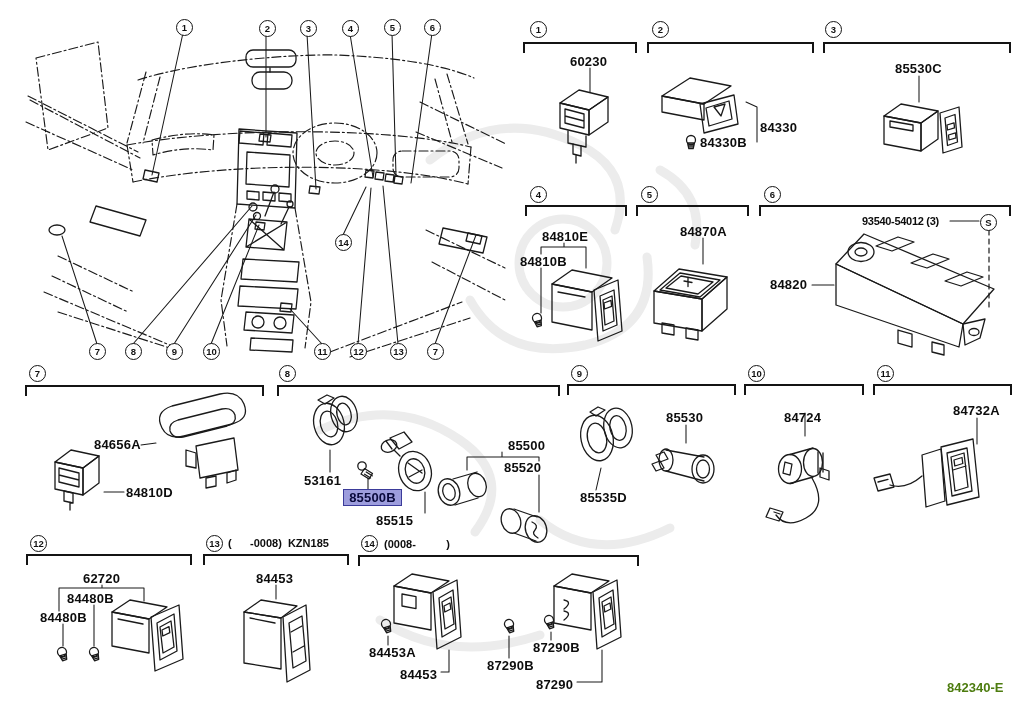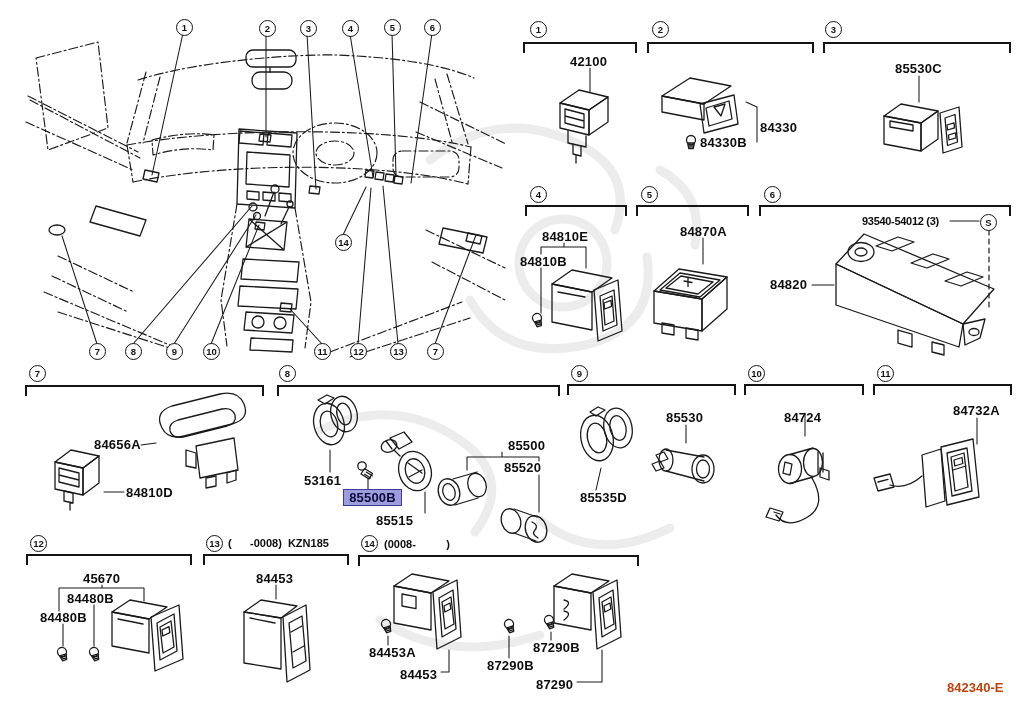--- a/index.html
+++ b/index.html
@@ -16,21 +16,21 @@
       background:#fff;display:flex;align-items:center;justify-content:center;
       font-size:9.5px;font-weight:bold;color:#111;z-index:5;}
   .bk{position:absolute;height:9px;border-top:2px solid #141414;border-left:2px solid #141414;
       border-right:2px solid #141414;z-index:2;}
   .pl{position:absolute;font-size:13px;font-weight:bold;color:#0d0d0d;letter-spacing:0.2px;
       white-space:nowrap;z-index:4;}
   .pl.small{font-size:11px;letter-spacing:-0.3px;}
   .note{position:absolute;font-size:11px;font-weight:bold;color:#0d0d0d;white-space:pre;z-index:4;}
   .hl{background:#9d9ddd;border:1.6px solid #3b3b9a;color:#0a0a3c;width:57px;height:15px;
       display:flex;align-items:center;justify-content:center;padding:0;z-index:6;}
-  .footer-code{position:absolute;font-size:13px;font-weight:bold;color:#c2410c;z-index:4;}
+  .footer-code{position:absolute;font-size:13px;font-weight:bold;color:#4d7c0f;z-index:4;}
 </style>
 </head>
 <body>
 
 <div id="page">
 
 <svg class="art" width="1024" height="707" viewBox="0 0 1024 707">
   <defs>
     <g id="bulb">
       <circle cx="0" cy="0" r="4.5"></circle>
@@ -355,41 +355,41 @@
 <div class="bk" style="left:567px;top:384px;width:165px"></div>
 <div class="bk" style="left:744px;top:384px;width:116px"></div>
 <div class="bk" style="left:873px;top:384px;width:135px"></div>
 <div class="bk" style="left:26px;top:554px;width:162px"></div>
 <div class="bk" style="left:203px;top:554px;width:142px"></div>
 <div class="bk" style="left:358px;top:555px;width:277px"></div>
 
 <div class="note" style="left:228px;top:537px">(      -0008)  KZN185</div>
 <div class="note" style="left:384px;top:538px">(0008-          )</div>
 
-<div class="pl" style="left:570px;top:54px">42100</div>
+<div class="pl" style="left:570px;top:54px">60230</div>
 <div class="pl" style="left:760px;top:120px">84330</div>
 <div class="pl" style="left:700px;top:135px">84330B</div>
 <div class="pl" style="left:895px;top:61px">85530C</div>
 <div class="pl" style="left:542px;top:229px">84810E</div>
 <div class="pl" style="left:520px;top:254px">84810B</div>
 <div class="pl" style="left:680px;top:224px">84870A</div>
 <div class="pl small" style="left:862px;top:215px">93540-54012 (3)</div>
 <div class="pl" style="left:770px;top:277px">84820</div>
 <div class="pl" style="left:94px;top:437px">84656A</div>
 <div class="pl" style="left:126px;top:485px">84810D</div>
 <div class="pl" style="left:304px;top:473px">53161</div>
 <div class="pl hl" style="left:343px;top:489px">85500B</div>
 <div class="pl" style="left:376px;top:513px">85515</div>
 <div class="pl" style="left:508px;top:438px">85500</div>
 <div class="pl" style="left:504px;top:460px">85520</div>
 <div class="pl" style="left:666px;top:410px">85530</div>
 <div class="pl" style="left:580px;top:490px">85535D</div>
 <div class="pl" style="left:784px;top:410px">84724</div>
 <div class="pl" style="left:953px;top:403px">84732A</div>
-<div class="pl" style="left:83px;top:571px">45670</div>
+<div class="pl" style="left:83px;top:571px">62720</div>
 <div class="pl" style="left:67px;top:591px">84480B</div>
 <div class="pl" style="left:40px;top:610px">84480B</div>
 <div class="pl" style="left:256px;top:571px">84453</div>
 <div class="pl" style="left:369px;top:645px">84453A</div>
 <div class="pl" style="left:400px;top:667px">84453</div>
 <div class="pl" style="left:533px;top:640px">87290B</div>
 <div class="pl" style="left:487px;top:658px">87290B</div>
 <div class="pl" style="left:536px;top:677px">87290</div>
 
 <div class="footer-code" style="left:947px;top:680px">842340-E</div>

